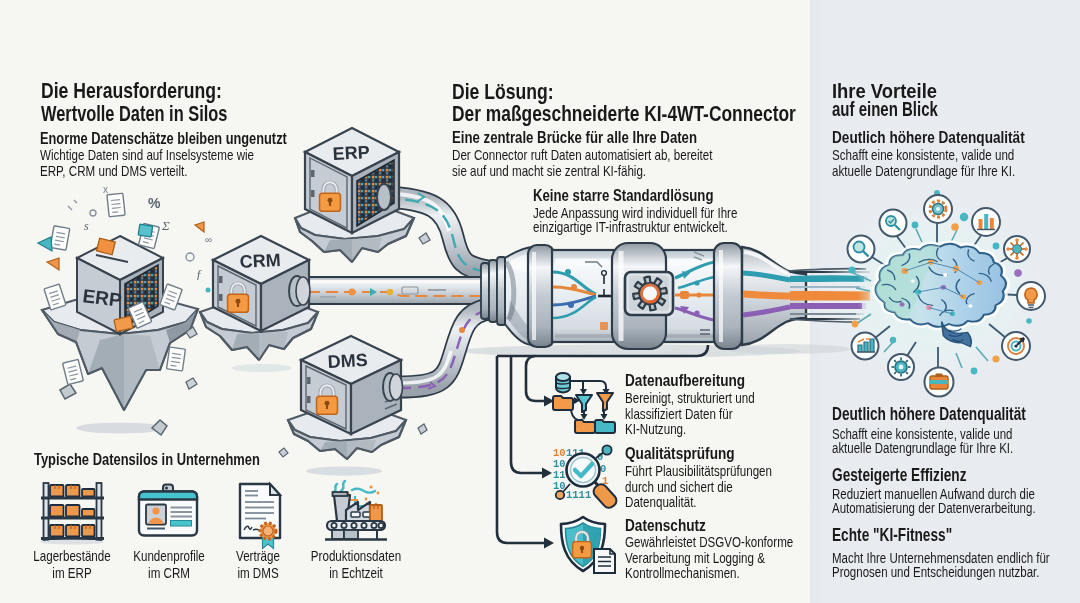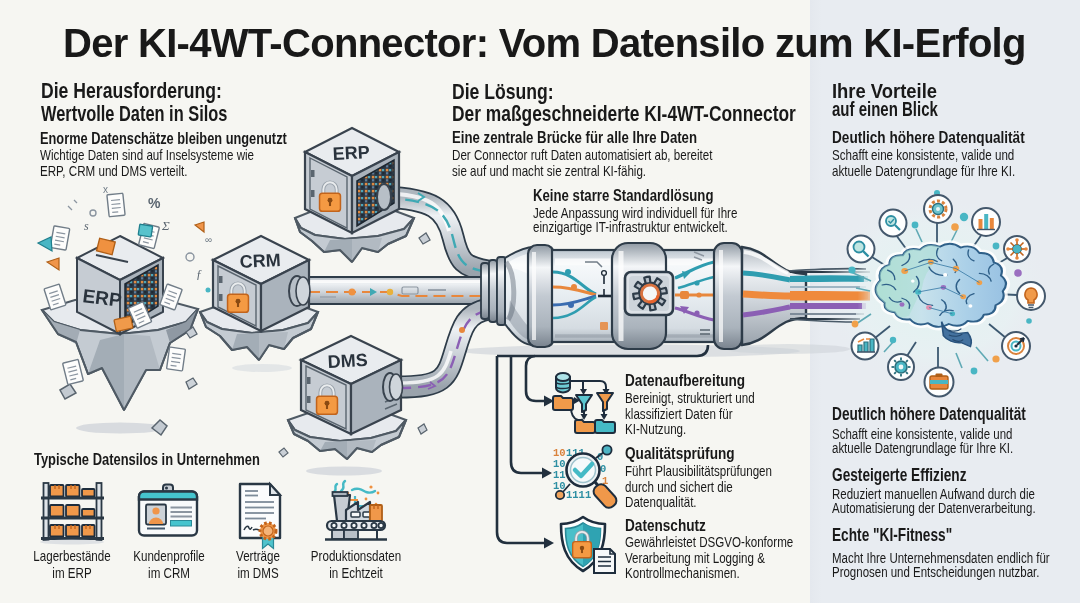--- a/index.html
+++ b/index.html
@@ -660,21 +660,20 @@
           <circle cx="374" cy="525.5" r="2.6"></circle>
           <circle cx="381" cy="525.5" r="2.6"></circle>
     </g>
     <rect x="332" y="530" width="12" height="9" fill="#c6ccd3" stroke="#2a3845" stroke-width="1.8"></rect>
     <rect x="344" y="530" width="14" height="9" fill="#b7bfc7" stroke="#2a3845" stroke-width="1.8"></rect>
     <line x1="377" y1="530" x2="377" y2="539" stroke="#2a3845" stroke-width="2"></line>
     <line x1="325" y1="539.5" x2="387" y2="539.5" stroke="#2a3845" stroke-width="2.4"></line>
   </g>
   </svg>
 
-  <div class="t b" id="title" style="left:63px;top:21px;font-size:40px;letter-spacing:-0.7px;">Der KI-4WT-Connector: Vom Datensilo zum KI-Erfolg</div>
 
   <div class="t b cx" style="left:41px;top:78px;font-size:22px;">Die Herausforderung:</div>
   <div class="t b" style="left:41px;top:101px;font-size:22px;transform:scaleX(0.745);">Wertvolle Daten in Silos</div>
   <div class="t b cx" style="left:40px;top:130px;font-size:16px;">Enorme Datenschätze bleiben ungenutzt</div>
   <div class="t cx" style="left:40px;top:147px;font-size:14.5px;line-height:16px;">Wichtige Daten sind auf Inselsysteme wie<br>ERP, CRM und DMS verteilt.</div>
 
   <div class="t b cx" style="left:452px;top:79px;font-size:22px;">Die Lösung:</div>
   <div class="t b" style="left:452px;top:101px;font-size:22px;transform:scaleX(0.79);">Der maßgeschneiderte KI-4WT-Connector</div>
   <div class="t b cx" style="left:452px;top:128px;font-size:16.5px;">Eine zentrale Brücke für alle Ihre Daten</div>
   <div class="t cx" style="left:452px;top:147px;font-size:14.5px;line-height:16px;">Der Connector ruft Daten automatisiert ab, bereitet<br>sie auf und macht sie zentral KI-fähig.</div>

